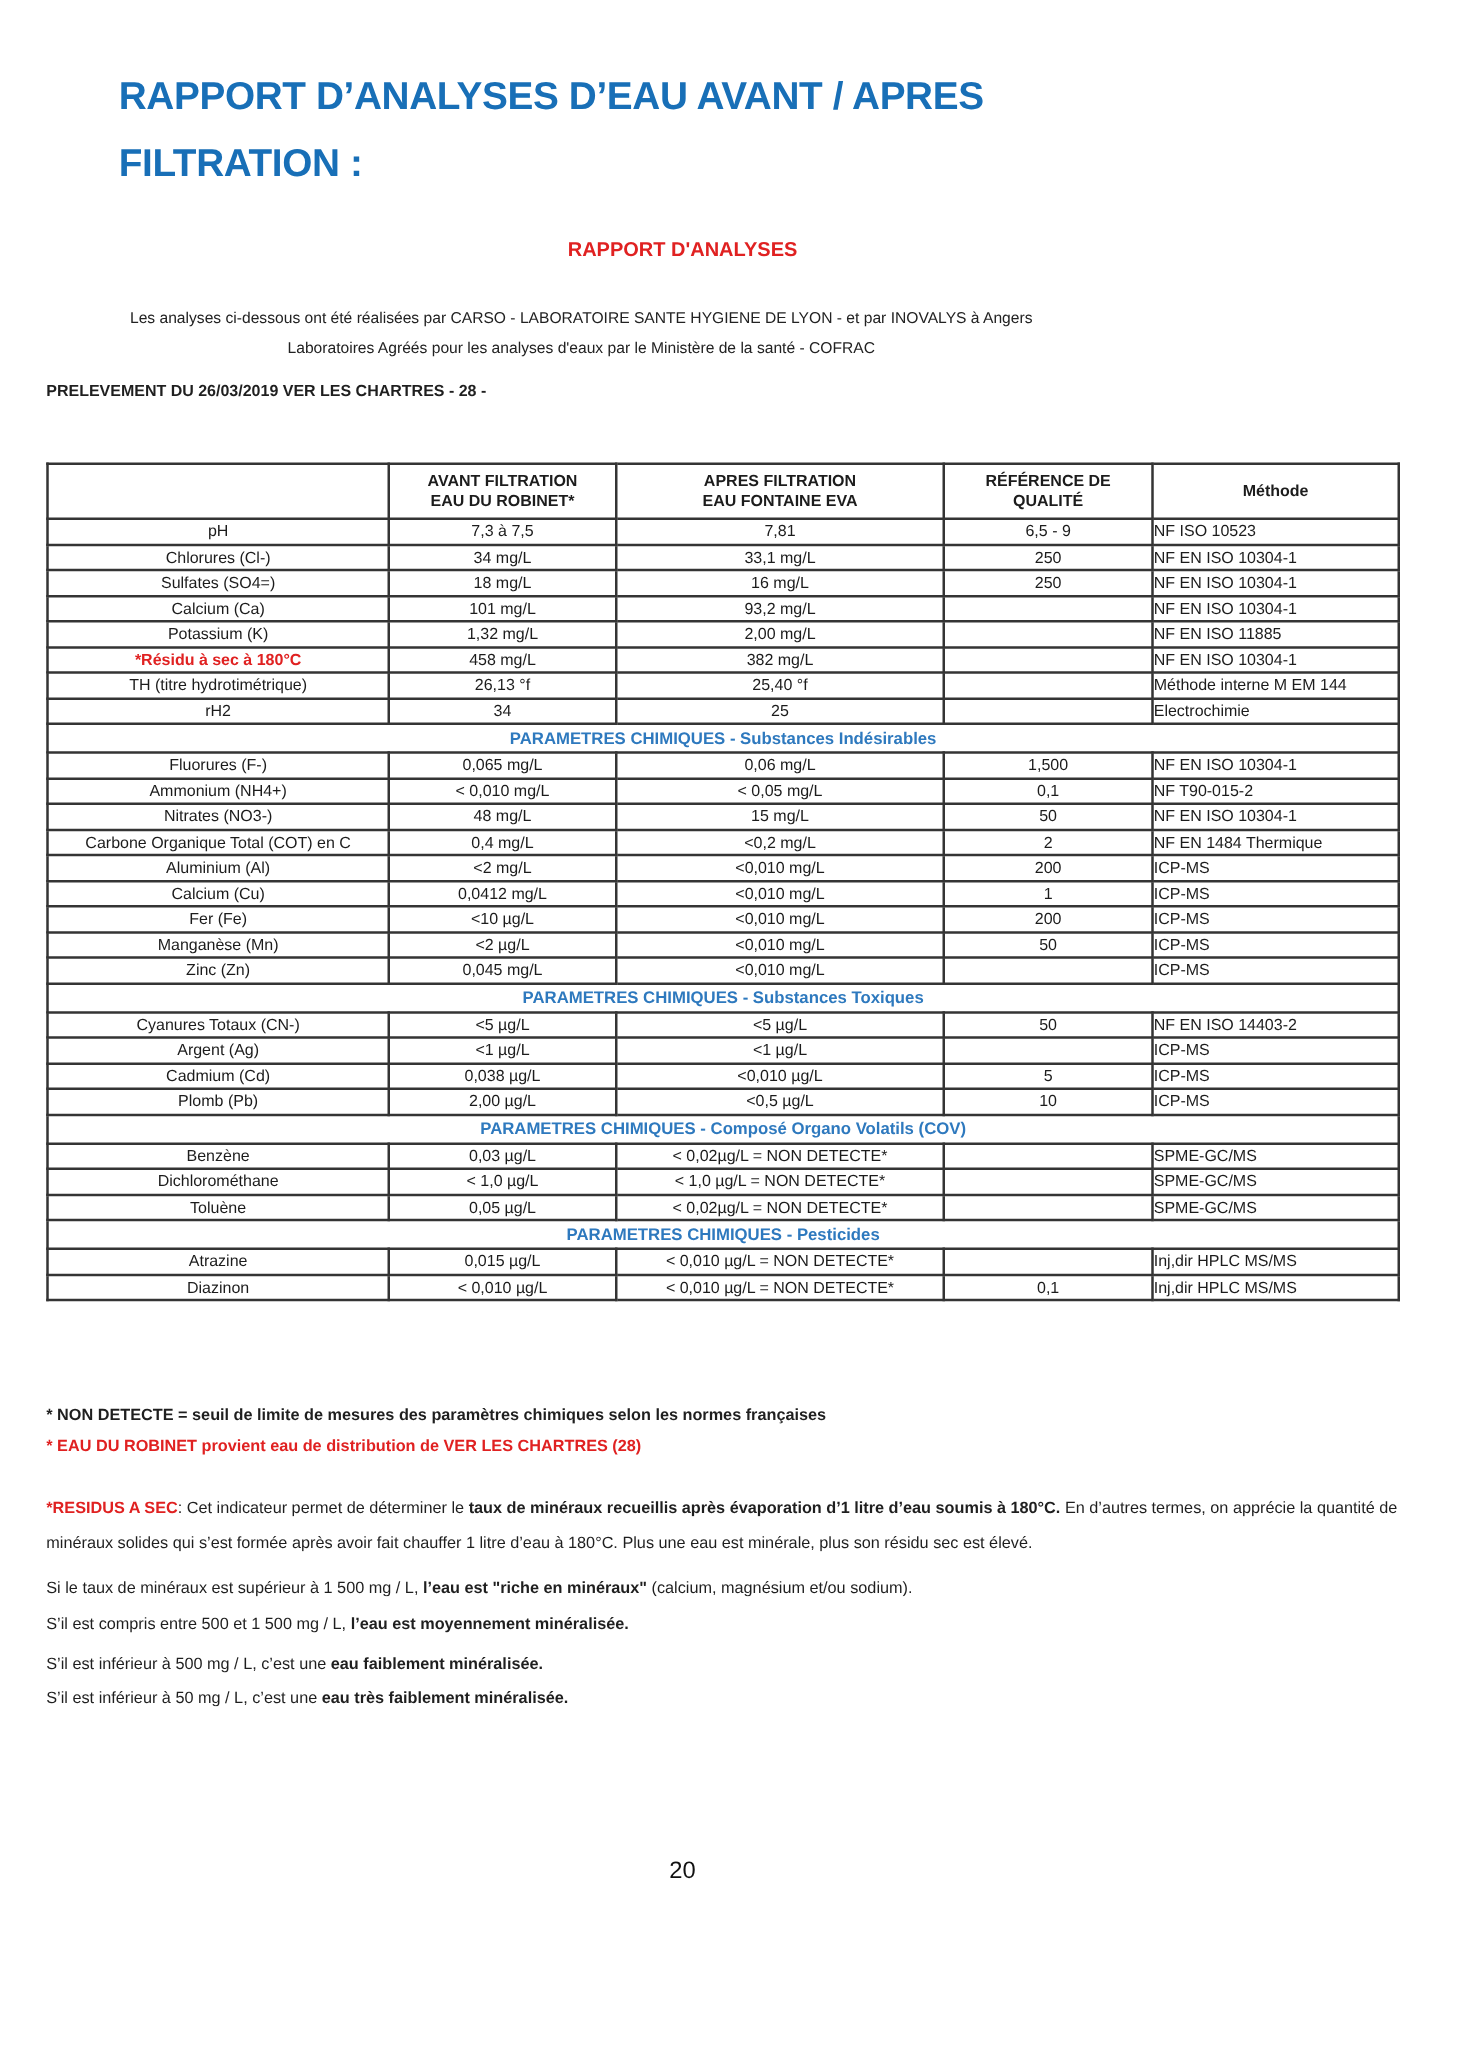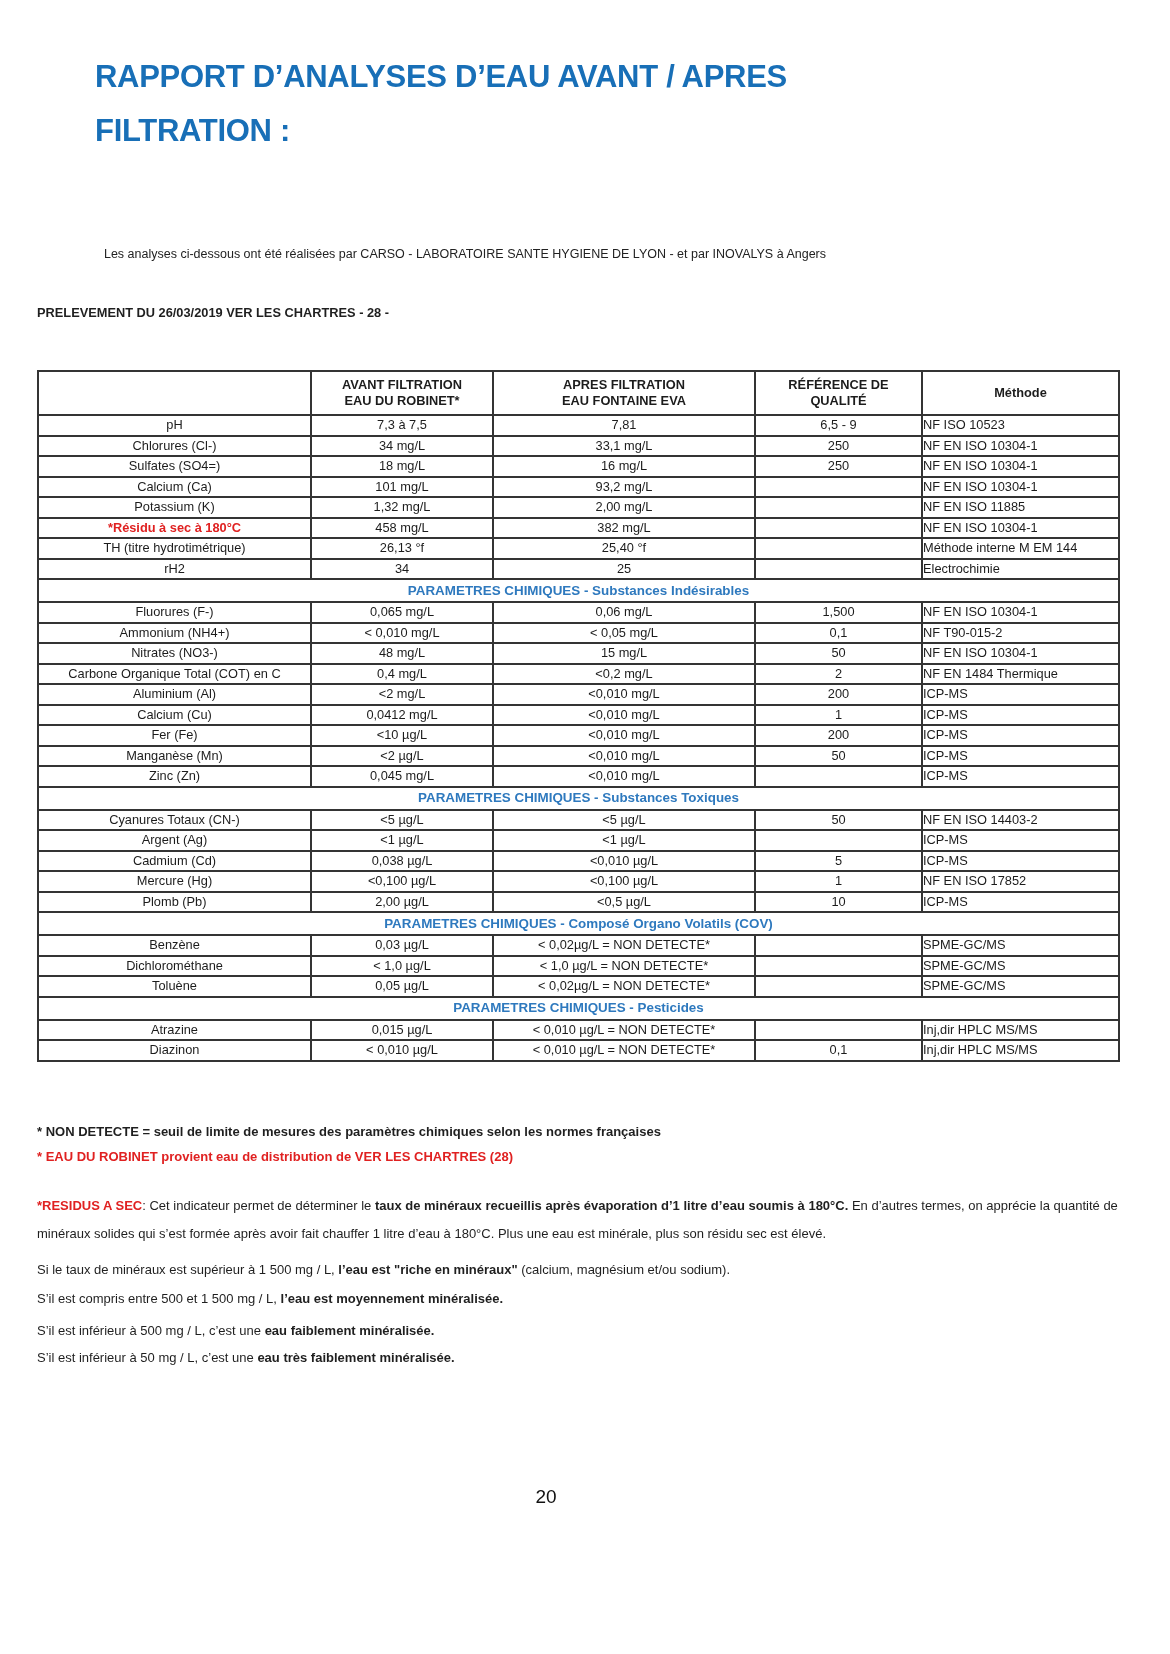--- a/index.html
+++ b/index.html
@@ -61,22 +61,24 @@
 </head>
 <body>
 
 <div class="page">
 
   <div class="doc-title">
     <div>RAPPORT D’ANALYSES D’EAU AVANT / APRES</div>
     <div>FILTRATION :</div>
   </div>
 
+  <div class="report-heading">RAPPORT D'ANALYSES</div>
 
   <div class="lab-line l1">Les analyses ci-dessous ont été réalisées par CARSO - LABORATOIRE SANTE HYGIENE DE LYON - et par INOVALYS à Angers</div>
+  <div class="lab-line l2">Laboratoires Agréés pour les analyses d'eaux par le Ministère de la santé - COFRAC</div>
 
   <div class="prelevement">PRELEVEMENT DU 26/03/2019 VER LES CHARTRES - 28 -</div>
 
   <table class="analysis-table">
     <colgroup>
       <col style="width:273px">
         <col style="width:182px">
         <col style="width:262px">
         <col style="width:167px">
         <col style="width:197px">
@@ -237,27 +239,20 @@
           <td class="c-meth">ICP-MS</td>
         </tr>
         <tr>
           <td class="c-param">Cadmium (Cd)</td>
           <td class="c-val">0,038 µg/L</td>
           <td class="c-val">&lt;0,010 µg/L</td>
           <td class="c-ref">5</td>
           <td class="c-meth">ICP-MS</td>
         </tr>
         <tr>
-          <td class="c-param">Mercure (Hg)</td>
-          <td class="c-val">&lt;0,100 µg/L</td>
-          <td class="c-val">&lt;0,100 µg/L</td>
-          <td class="c-ref">1</td>
-          <td class="c-meth">NF EN ISO 17852</td>
-        </tr>
-        <tr>
           <td class="c-param">Plomb (Pb)</td>
           <td class="c-val">2,00 µg/L</td>
           <td class="c-val">&lt;0,5 µg/L</td>
           <td class="c-ref">10</td>
           <td class="c-meth">ICP-MS</td>
         </tr>
         <tr>
           <td colspan="5" class="section-cell">PARAMETRES CHIMIQUES - Composé Organo Volatils (COV)</td>
         </tr>
         <tr>

